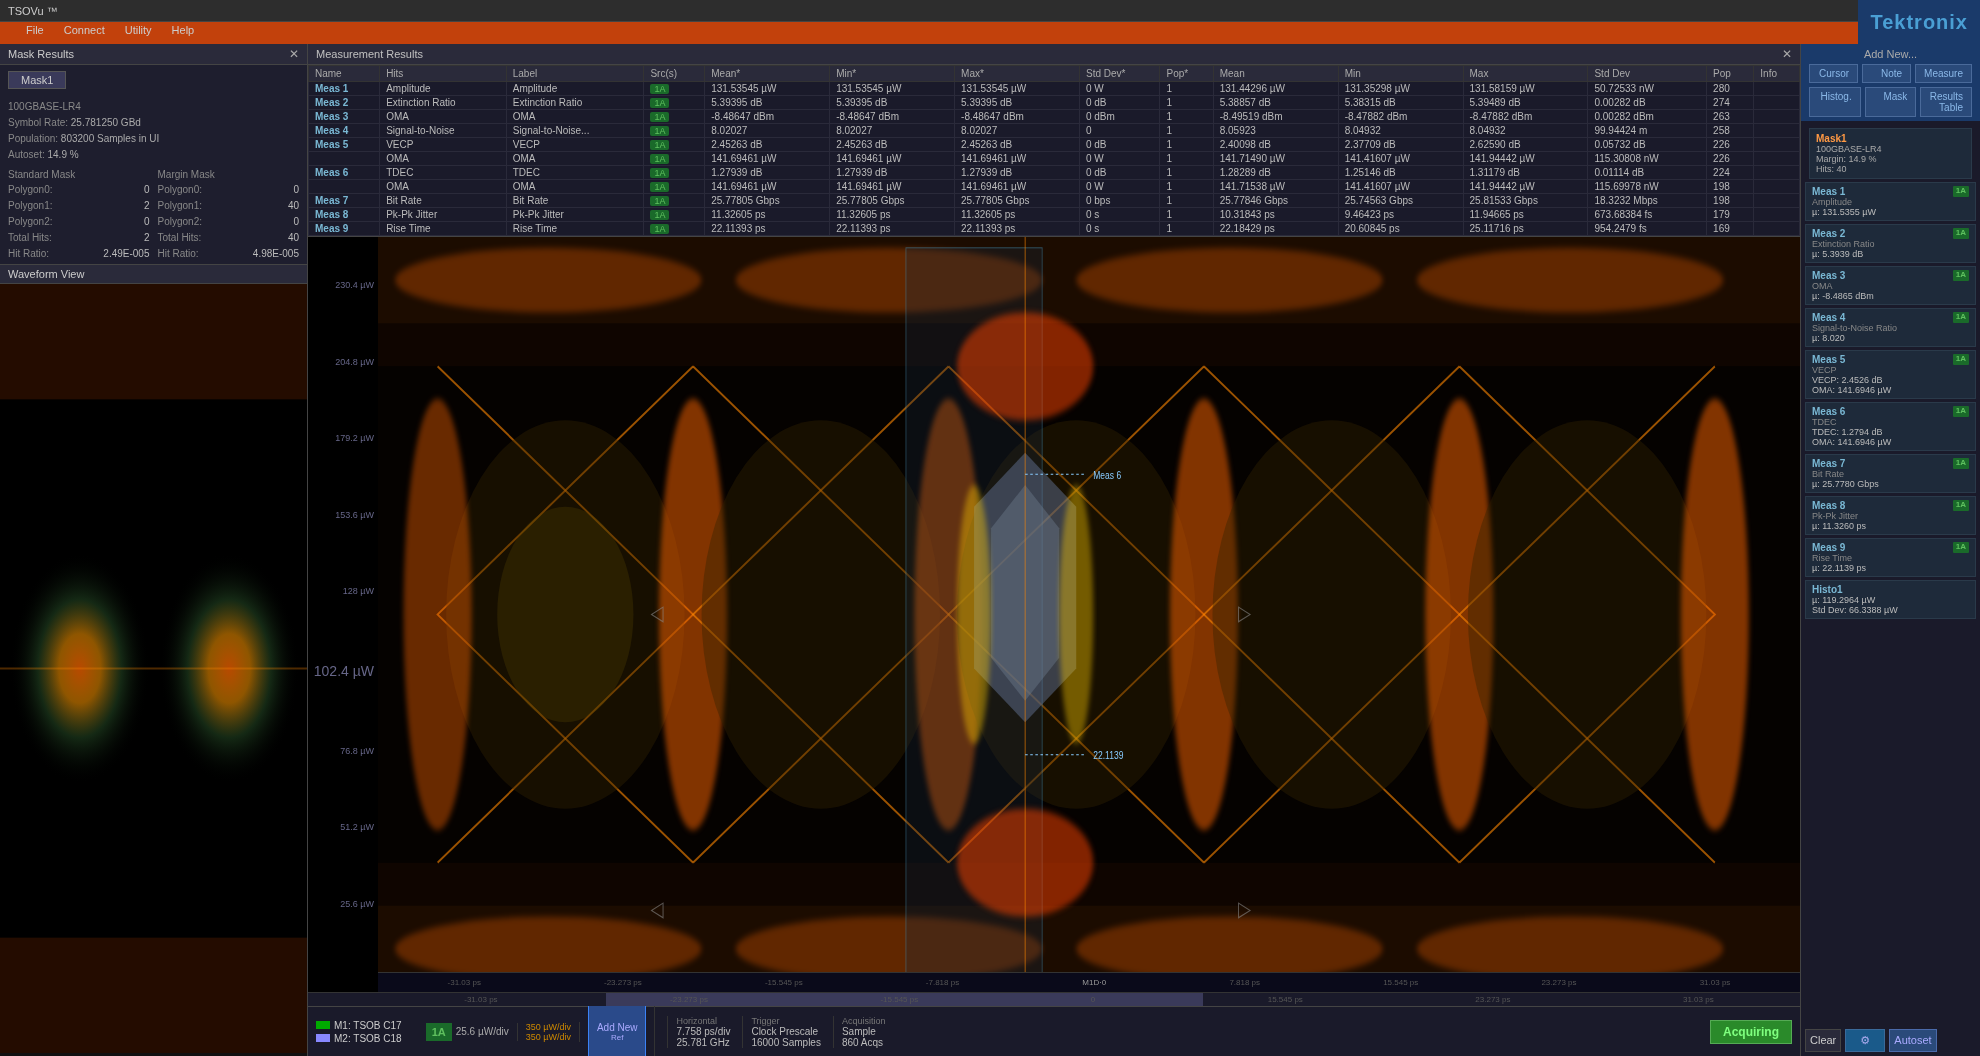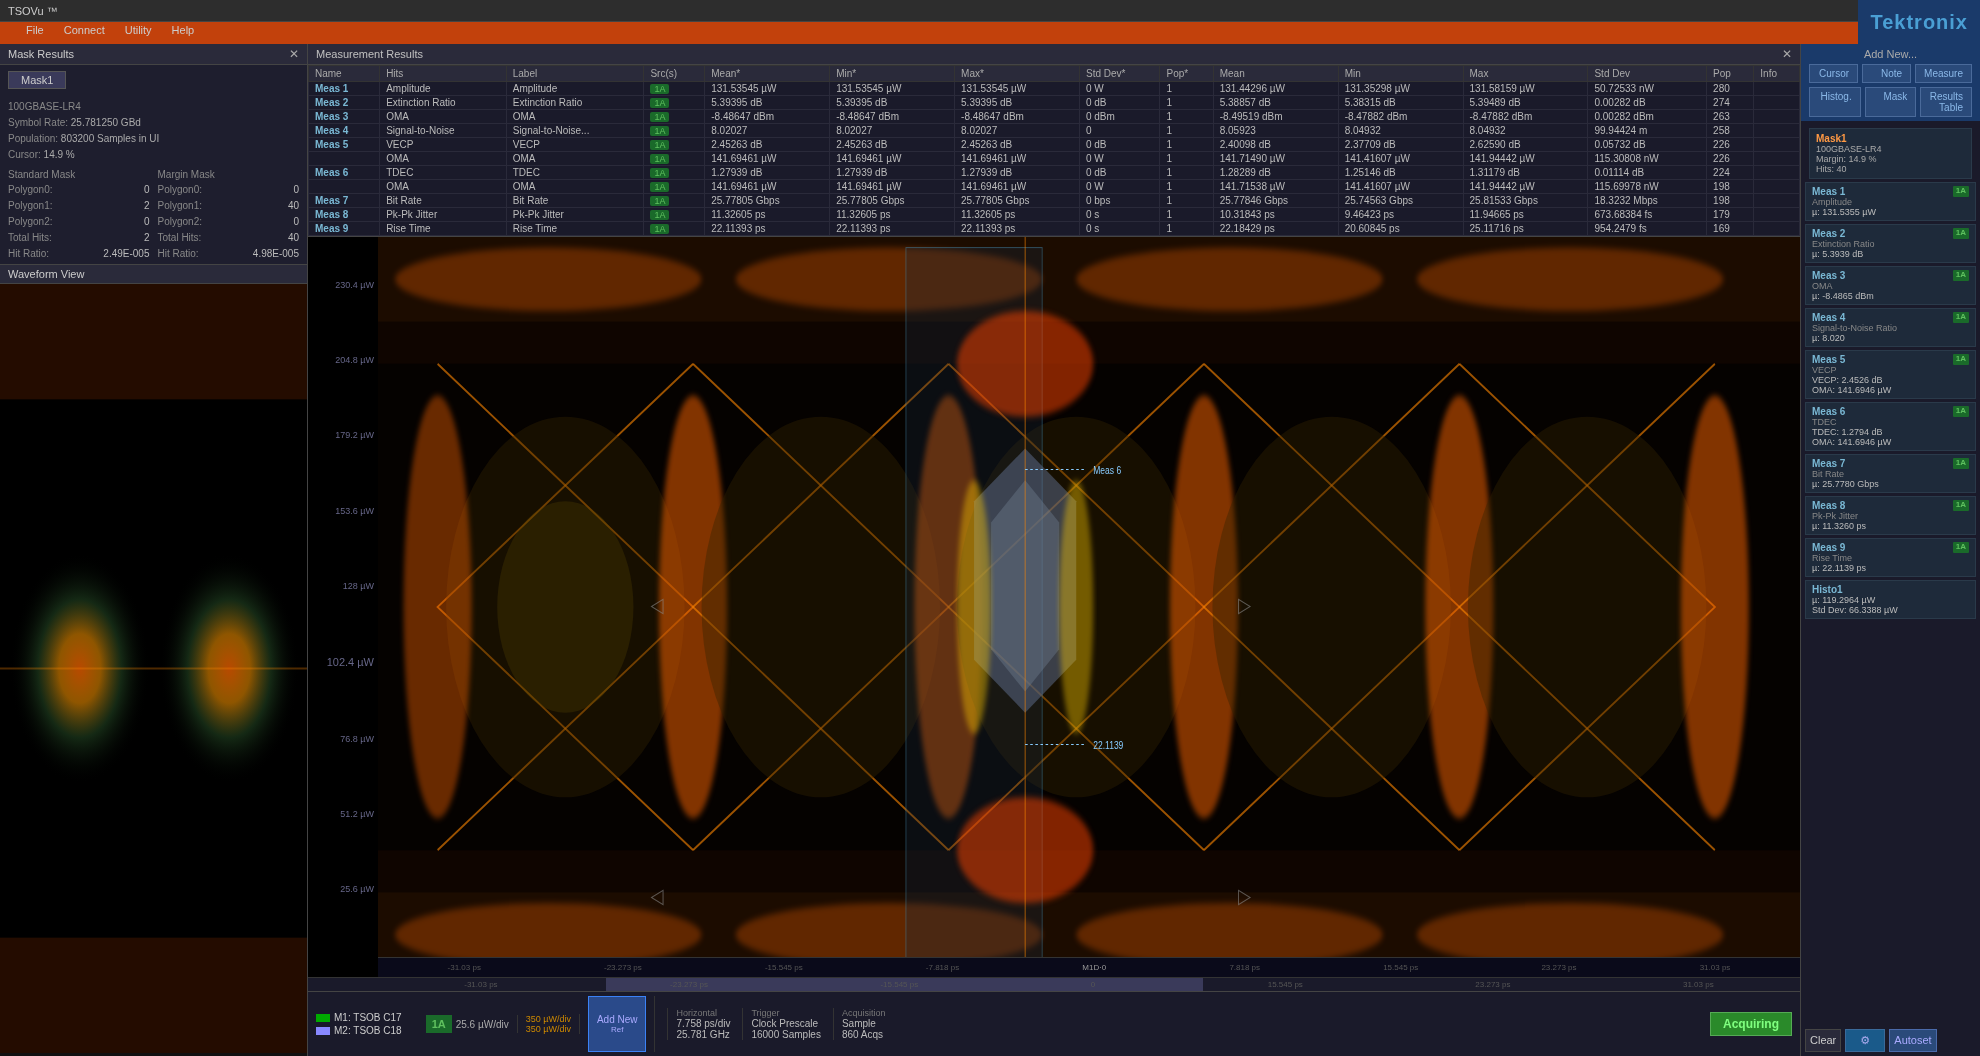--- a/index.html
+++ b/index.html
@@ -233,21 +233,21 @@
       display: flex;
       align-items: center;
       padding: 0 8px;
       font-size: 9px;
       color: #666;
       position: relative;
     }
 
     
     #bottom-bar {
-      height: 65px;
+      height: 50px;
       background: #1a1a2a;
       border-top: 1px solid #444;
       display: flex;
       align-items: center;
       padding: 0 8px;
       gap: 8px;
     }
     .bottom-section {
       display: flex;
       flex-direction: column;
@@ -459,21 +459,21 @@
         <div><span class="label">100GBASE-LR4</span></div>
         <div>
           <span class="label">Symbol Rate:</span>
           <span>25.781250 GBd</span>
         </div>
         <div>
           <span class="label">Population:</span>
           <span>803200 Samples in UI</span>
         </div>
         <div>
-          <span class="label">Cursor:</span>
+          <span class="label">Autoset:</span>
           <span>14.9 %</span>
         </div>
       </div>
       <div class="mask-section">
         <div class="mask-col">
           <div style="font-size:10px;color:#888;margin-bottom:2px;">Standard Mask</div>
           <div class="mask-row">
               <span class="k">Polygon0:</span>
               <span class="v">0</span>
             </div>
@@ -771,21 +771,21 @@
     </div>
 
     <div id="waveform-display">
 
       <div style="position:absolute;left:0;top:0;bottom:40px;width:70px;display:flex;flex-direction:column;justify-content:space-around;padding:10px 0;z-index:10;">
         <span style="font-size:9px;color:#668;text-align:right;padding-right:4px;">230.4 µW</span>
         <span style="font-size:9px;color:#668;text-align:right;padding-right:4px;">204.8 µW</span>
         <span style="font-size:9px;color:#668;text-align:right;padding-right:4px;">179.2 µW</span>
         <span style="font-size:9px;color:#668;text-align:right;padding-right:4px;">153.6 µW</span>
         <span style="font-size:9px;color:#668;text-align:right;padding-right:4px;">128 µW</span>
-        <span style="font-size:11px;color:#668;text-align:right;padding-right:4px;">102.4 µW</span>
+        <span style="font-size:14px;color:#668;text-align:right;padding-right:4px;">102.4 µW</span>
         <span style="font-size:9px;color:#668;text-align:right;padding-right:4px;">76.8 µW</span>
         <span style="font-size:9px;color:#668;text-align:right;padding-right:4px;">51.2 µW</span>
         <span style="font-size:9px;color:#668;text-align:right;padding-right:4px;">25.6 µW</span>
       </div>
 
       <svg id="eye-canvas" viewBox="0 0 1670 700" preserveAspectRatio="none" style="left:70px;right:0;width:calc(100% - 70px);">
         <defs>
           <radialGradient id="hotspot1" cx="50%" cy="50%" r="40%">
             <stop offset="0%" stop-color="#ffffff" stop-opacity="0.9"></stop>
             <stop offset="10%" stop-color="#ffee00" stop-opacity="0.8"></stop>

